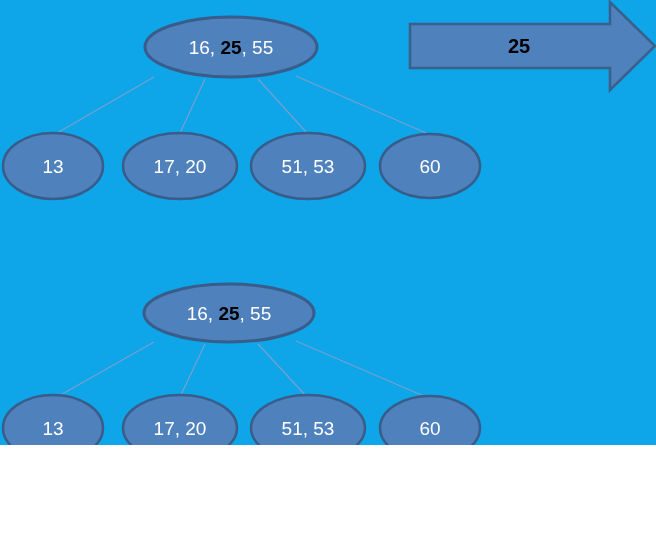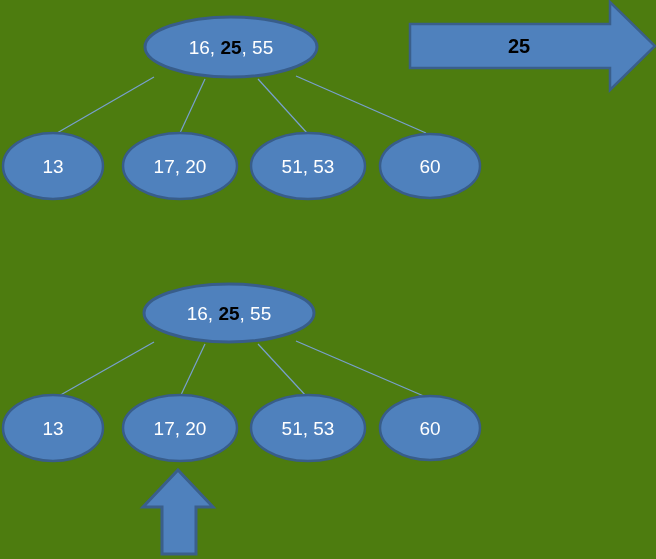--- a/index.html
+++ b/index.html
@@ -3,22 +3,22 @@
 <meta charset="utf-8">
 <style>
   html, body {
     margin: 0;
     padding: 0;
     background: #ffffff;
   }
   .canvas {
     position: relative;
     width: 656px;
-    height: 559px;
-    background: #4d7c0f;
+    height: 445px;
+    background: #0ea5e9;
     overflow: hidden;
   }
   svg {
     display: block;
     font-family: "Liberation Sans", sans-serif;
   }
 </style>
 </head>
 <body>
 

